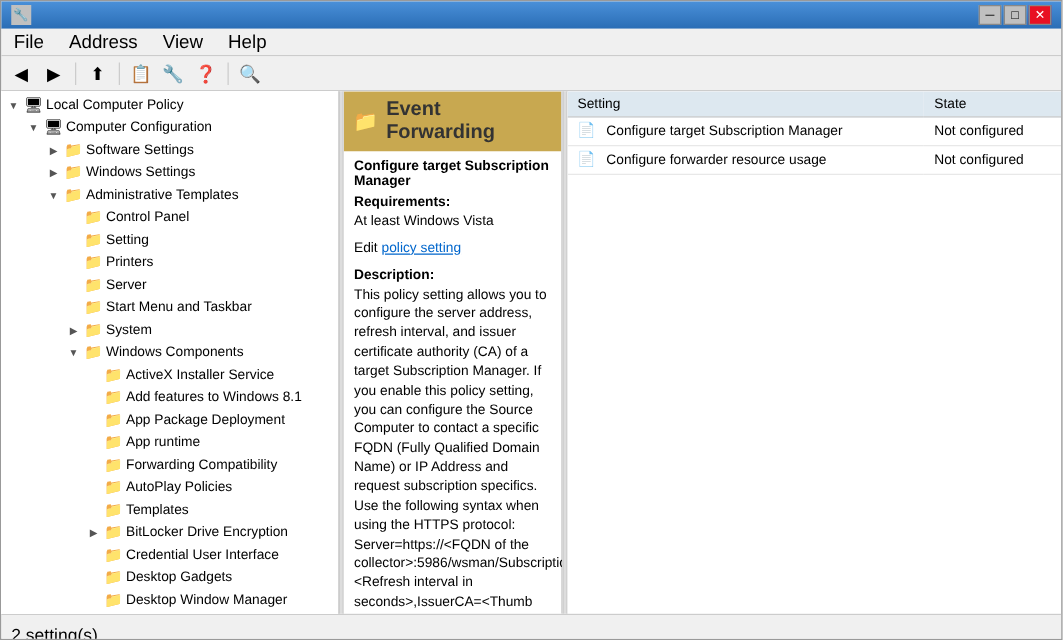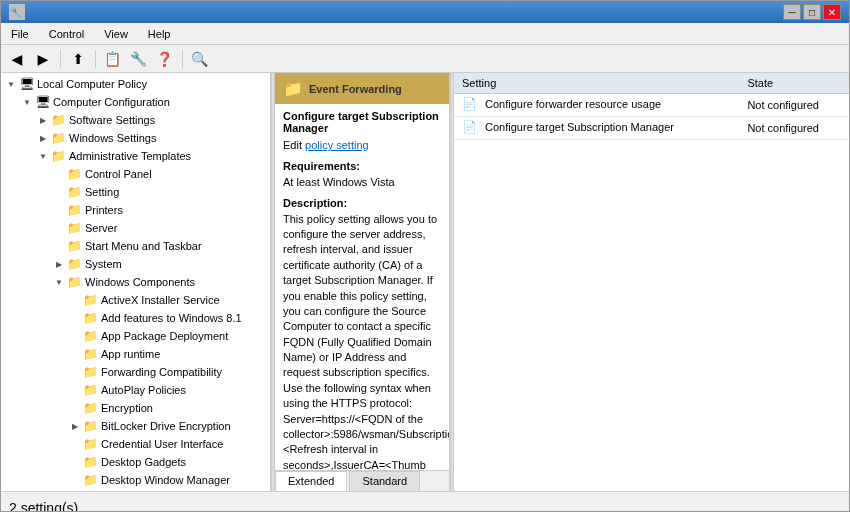--- a/index.html
+++ b/index.html
@@ -51,21 +51,21 @@
       height: 22px;
       display: flex;
       align-items: center;
       padding: 0 4px;
       border-bottom: 1px solid #ccc;
       gap: 8px;
     }
     .menu-item {
       padding: 2px 6px;
       cursor: pointer;
-      font-size: 11px;
+      font-size: 15px;
     }
     
     .toolbar {
       background: #f0f0f0;
       height: 28px;
       display: flex;
       align-items: center;
       padding: 0 4px;
       border-bottom: 1px solid #ccc;
       gap: 2px;
@@ -145,21 +145,21 @@
       background: #c8a850;
       padding: 6px 8px;
       display: flex;
       align-items: center;
       gap: 6px;
     }
     .middle-header-icon {
       font-size: 16px;
     }
     .middle-header-text {
-      font-size: 11px;
+      font-size: 16px;
       font-weight: bold;
       color: #333;
     }
     .middle-content {
       padding: 6px 8px;
       font-size: 11px;
       flex: 1;
       overflow-y: auto;
     }
     .middle-content h3 {
@@ -266,21 +266,21 @@
   </div>
   <div class="title-bar-buttons">
     <div class="title-btn">─</div>
     <div class="title-btn">□</div>
     <div class="title-btn close">✕</div>
   </div>
 </div>
 
 <div class="menu-bar">
   <span class="menu-item">File</span>
-  <span class="menu-item">Control</span>
+  <span class="menu-item">Address</span>
   <span class="menu-item">View</span>
   <span class="menu-item">Help</span>
 </div>
 
 <div class="toolbar">
   <div class="toolbar-btn">◀</div>
   <div class="toolbar-btn">▶</div>
   <div class="toolbar-sep"></div>
   <div class="toolbar-btn">⬆</div>
   <div class="toolbar-sep"></div>
@@ -401,21 +401,21 @@
 
         <div class="tree-node" style="padding-left:66px;">
           <div class="tree-expand" style="visibility:hidden;">▶</div>
           <div class="tree-icon">📁</div>
           <span class="tree-label">AutoPlay Policies</span>
         </div>
 
         <div class="tree-node" style="padding-left:66px;">
           <div class="tree-expand" style="visibility:hidden;">▶</div>
           <div class="tree-icon">📁</div>
-          <span class="tree-label">Encryption</span>
+          <span class="tree-label">Templates</span>
         </div>
 
         <div class="tree-node" style="padding-left:66px;">
           <div class="tree-expand">▶</div>
           <div class="tree-icon">📁</div>
           <span class="tree-label">BitLocker Drive Encryption</span>
         </div>
 
         <div class="tree-node" style="padding-left:66px;">
           <div class="tree-expand" style="visibility:hidden;">▶</div>
@@ -447,65 +447,61 @@
     <div class="divider-handle"></div>
 
     <div class="middle-panel">
       <div class="middle-header">
         <span class="middle-header-icon">📁</span>
         <span class="middle-header-text">Event Forwarding</span>
       </div>
       <div class="middle-content">
         <h3>Configure target Subscription Manager</h3>
         <p>
+          <span class="section-label">Requirements:</span><br>
+          <span>At least Windows Vista</span>
+        </p>
+        <p>
           <span>Edit</span>
           <span> </span>
           <a class="policy-link">policy setting</a>
         </p>
         <p>
-          <span class="section-label">Requirements:</span><br>
-          <span>At least Windows Vista</span>
-        </p>
-        <p>
           <span class="section-label">Description:</span><br>
           <span>This policy setting allows you to configure the server address, refresh interval, and issuer certificate authority (CA) of a target Subscription Manager.
 
 If you enable this policy setting, you can configure the Source Computer to contact a specific FQDN (Fully Qualified Domain Name) or IP Address and request subscription specifics.
 
 Use the following syntax when using the HTTPS protocol: Server=https://&lt;FQDN of the collector&gt;:5986/wsman/SubscriptionManager/WEC,Refresh=&lt;Refresh interval in seconds&gt;,IssuerCA=&lt;Thumb print of the client authentication certificate&gt;. When using the HTTP protocol, use port 5985.</span>
         </p>
-      </div>
-      <div class="tabs-bar">
-        <div class="tab active">Extended</div>
-        <div class="tab">Standard</div>
       </div>
     </div>
 
     <div class="divider-handle"></div>
 
     <div class="settings-panel">
       <table class="settings-table">
         <thead>
           <tr>
             <th>Setting</th>
             <th>State</th>
           </tr>
         </thead>
         <tbody>
           <tr>
             <td>
               <span class="settings-row-icon">📄</span>
-              <span>Configure forwarder resource usage</span>
+              <span>Configure target Subscription Manager</span>
             </td>
             <td>Not configured</td>
           </tr>
           <tr>
             <td>
               <span class="settings-row-icon">📄</span>
-              <span>Configure target Subscription Manager</span>
+              <span>Configure forwarder resource usage</span>
             </td>
             <td>Not configured</td>
           </tr>
         </tbody>
       </table>
     </div>
   </div>
 </div>
 
 <div class="status-bar">

